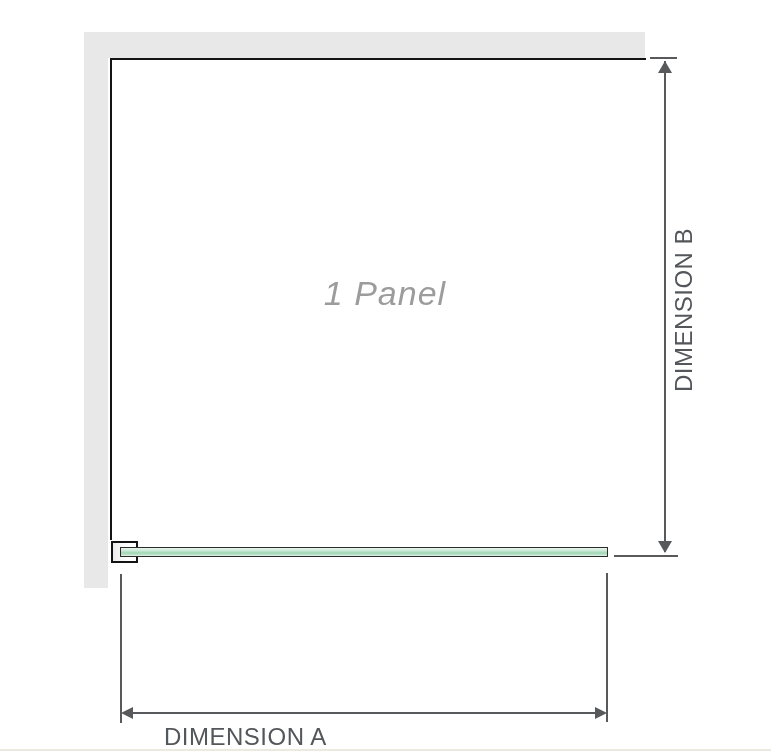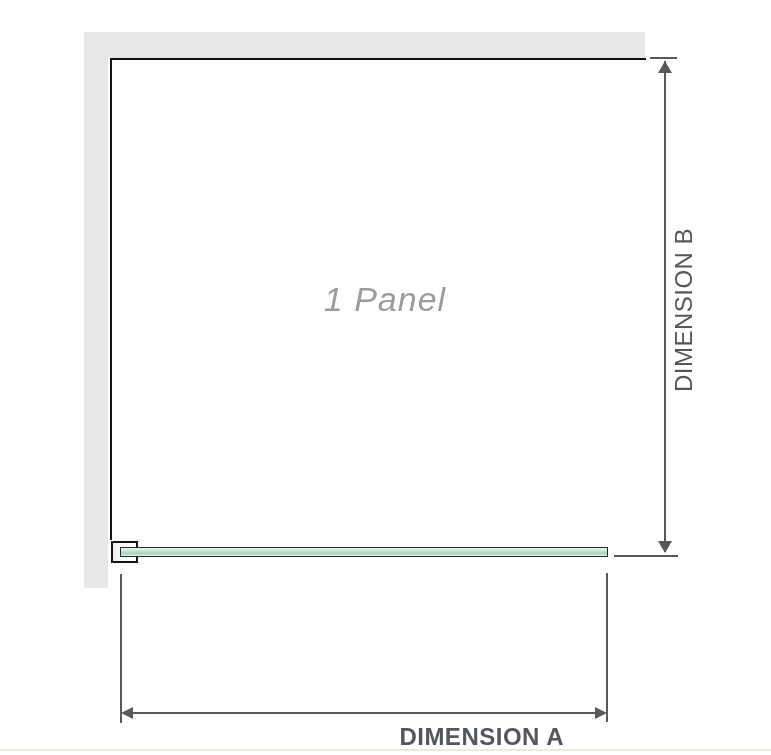--- a/index.html
+++ b/index.html
@@ -20,21 +20,21 @@
   
   .wall-top   { left: 84px;  top: 32px;  width: 561px; height: 26px;  background: #e8e8e8; }
   .wall-side  { left: 84px;  top: 32px;  width: 24px;  height: 556px; background: #e8e8e8; }
 
   
   .panel-outline-top  { left: 110px; top: 58px; width: 536px; height: 2px;  background: #141414; }
   .panel-outline-left { left: 110px; top: 58px; width: 2px;   height: 482px; background: #141414; }
 
   
   .panel-label {
-    left: 185px; top: 280px; width: 400px;
+    left: 185px; top: 274px; width: 400px;
     text-align: center;
     font-size: 34px;
     font-style: italic;
     letter-spacing: 1px;
     color: #9c9c9c;
   }
 
   
   .wall-bracket {
     left: 111px; top: 541px;
@@ -93,26 +93,25 @@
     border-right: 12px solid #58595b;
   }
   .arrow-right {
     left: 595px; top: 707px; width: 0; height: 0;
     border-top: 6px solid transparent;
     border-bottom: 6px solid transparent;
     border-left: 12px solid #58595b;
   }
   .dim-a-label {
     left: 164px; top: 723px; width: 400px;
-    text-align: right;
+    text-align: left;
     font-size: 24px;
     letter-spacing: 0.5px;
     color: #53565a;
     white-space: nowrap;
-    font-weight: bold;
   }
 
   
   .page-bottom-rule { left: 0; top: 749px; width: 771px; height: 2px; background: #eceadf; }
 </style>
 </head>
 <body>
 
 <div class="stage">
 

